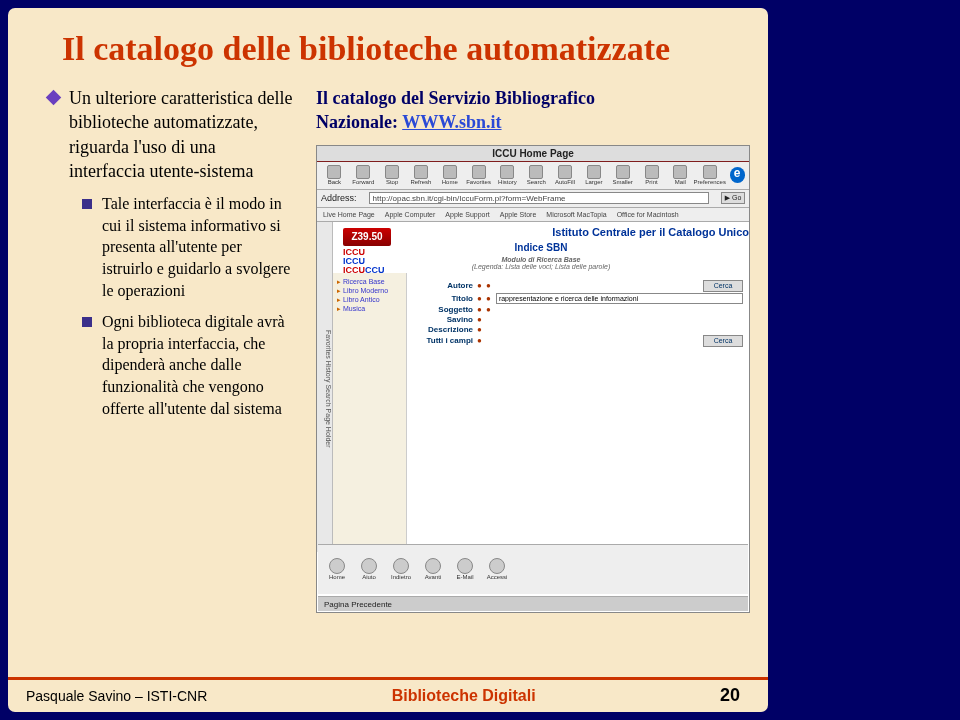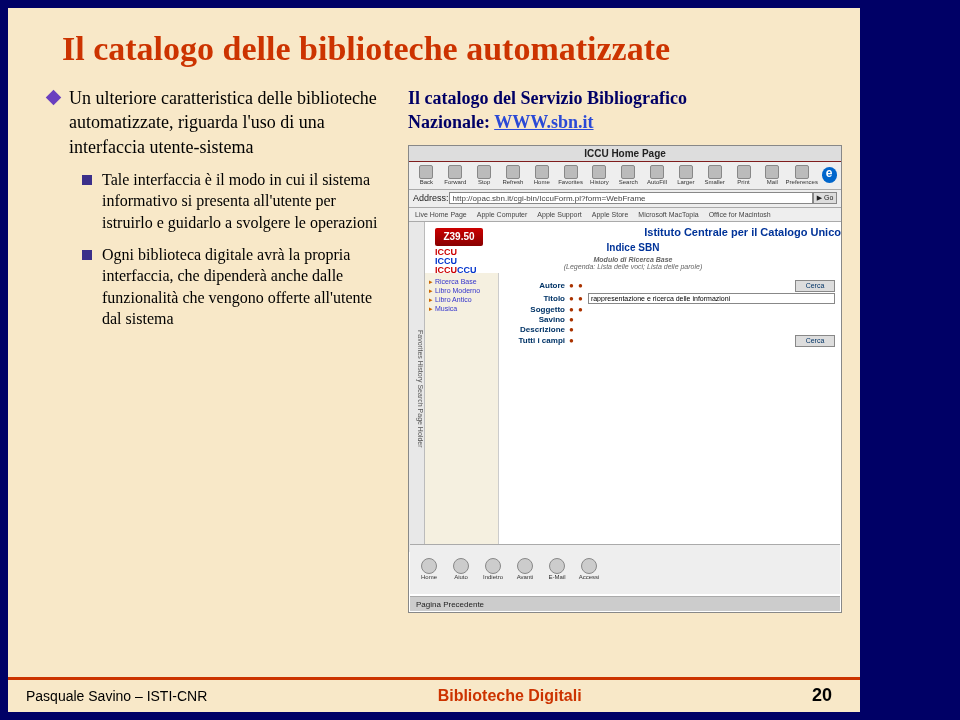--- a/index.html
+++ b/index.html
@@ -1,22 +1,23 @@
 <!DOCTYPE html>
 <html><head>
 <meta charset="utf-8">
 <style>
   * { box-sizing: border-box; margin: 0; padding: 0; }
   html, body { width: 960px; height: 720px; font-family: Georgia, "Times New Roman", serif; }
   body { background: #000066; }
   .slide {
     position: absolute;
     top: 8px; left: 8px;
-    width: 852px; height: 704px;
+    width: 760px; height: 704px;
     background: #f8e8c8;
+    border-radius: 7px;
   }
   .title {
     color: #cc3300;
     font-size: 34px;
     font-weight: bold;
     padding: 22px 0 18px 54px;
   }
   .columns {
     display: flex;
     padding: 0 18px 0 40px;
@@ -113,21 +114,21 @@
     border: 1px solid #888;
     border-radius: 2px;
   }
   .sc-address {
     height: 18px;
     background: #eee;
     border-bottom: 1px solid #aaa;
     display: flex;
     align-items: center;
     padding: 0 4px;
-    gap: 0;
+    gap: 12px;
   }
   .sc-address .addr {
     flex: 1;
     background: #fff;
     border: 1px solid #888;
     height: 12px;
     font-size: 8px;
     padding: 0 3px;
     line-height: 12px;
     color: #444;

